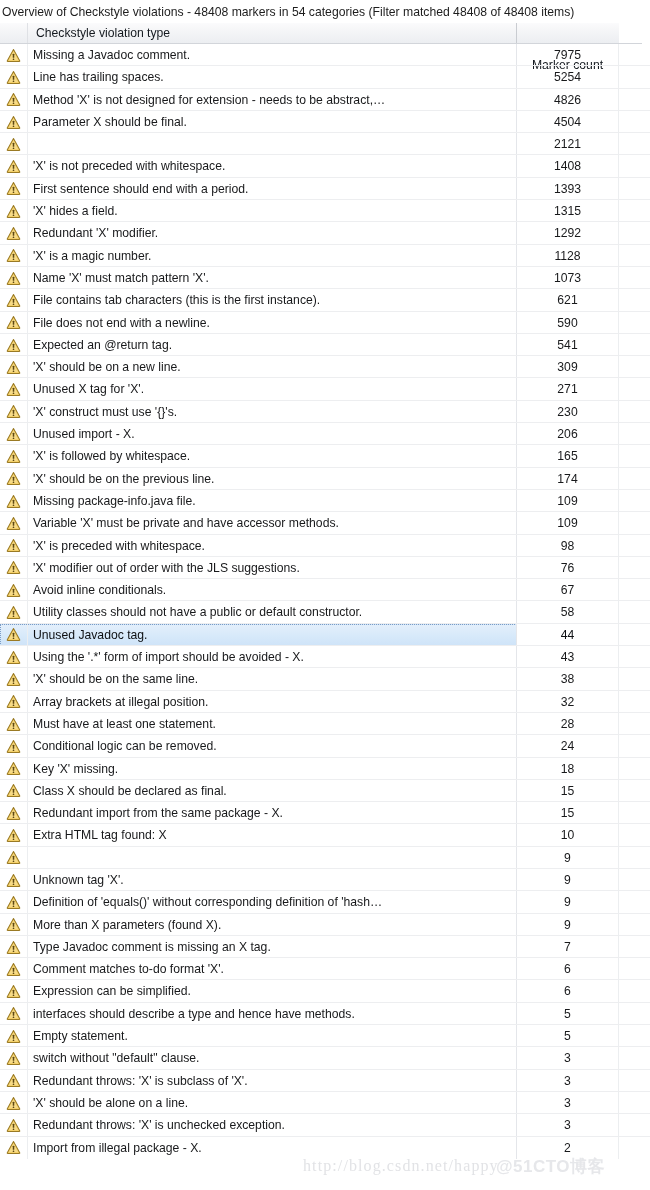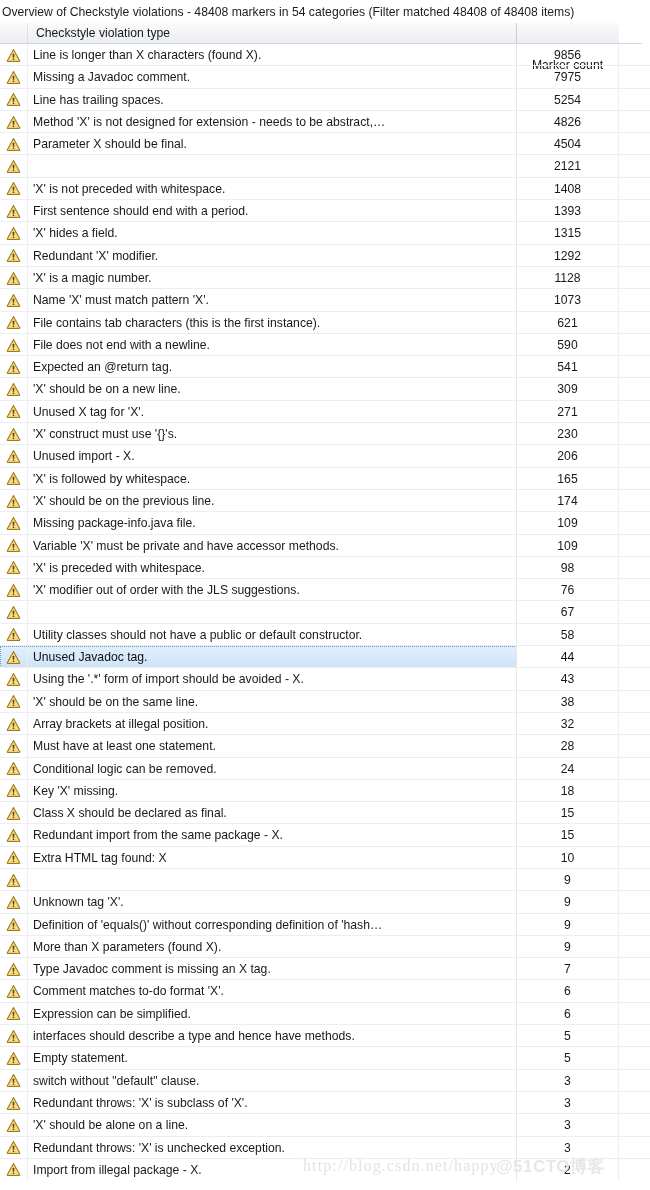--- a/index.html
+++ b/index.html
@@ -235,36 +235,20 @@
         <div class="vsep-count"></div>
         <div class="vsep-tail"></div>
         <div class="cell-icon">
           <svg class="warn-icon" viewBox="0 0 16 16">
             <path d="M8 1.6 L14.6 13.6 Q15 14.4 14.1 14.4 L1.9 14.4 Q1 14.4 1.4 13.6 Z" fill="#f5cf62" stroke="#9a7a24" stroke-width="1.1" stroke-linejoin="round"></path>
             <path d="M8 3.6 L13 13 L3 13 Z" fill="#f7dd8e" opacity="0.85"></path>
             <rect x="7.2" y="6.2" width="1.6" height="4.3" rx="0.5" fill="#5c4712"></rect>
             <rect x="7.2" y="11.3" width="1.6" height="1.6" rx="0.5" fill="#5c4712"></rect>
           </svg>
         </div>
-        <div class="cell-label">Line is longer than X characters (found X).</div>
-        <div class="cell-count">9856</div>
-        <div class="rule"></div>
-      </div>
-      <div class="row">
-        <div class="vsep-icon"></div>
-        <div class="vsep-count"></div>
-        <div class="vsep-tail"></div>
-        <div class="cell-icon">
-          <svg class="warn-icon" viewBox="0 0 16 16">
-            <path d="M8 1.6 L14.6 13.6 Q15 14.4 14.1 14.4 L1.9 14.4 Q1 14.4 1.4 13.6 Z" fill="#f5cf62" stroke="#9a7a24" stroke-width="1.1" stroke-linejoin="round"></path>
-            <path d="M8 3.6 L13 13 L3 13 Z" fill="#f7dd8e" opacity="0.85"></path>
-            <rect x="7.2" y="6.2" width="1.6" height="4.3" rx="0.5" fill="#5c4712"></rect>
-            <rect x="7.2" y="11.3" width="1.6" height="1.6" rx="0.5" fill="#5c4712"></rect>
-          </svg>
-        </div>
         <div class="cell-label">Missing a Javadoc comment.</div>
         <div class="cell-count">7975</div>
         <div class="rule"></div>
       </div>
       <div class="row">
         <div class="vsep-icon"></div>
         <div class="vsep-count"></div>
         <div class="vsep-tail"></div>
         <div class="cell-icon">
           <svg class="warn-icon" viewBox="0 0 16 16">
@@ -634,20 +618,21 @@
         <div class="vsep-count"></div>
         <div class="vsep-tail"></div>
         <div class="cell-icon">
           <svg class="warn-icon" viewBox="0 0 16 16">
             <path d="M8 1.6 L14.6 13.6 Q15 14.4 14.1 14.4 L1.9 14.4 Q1 14.4 1.4 13.6 Z" fill="#f5cf62" stroke="#9a7a24" stroke-width="1.1" stroke-linejoin="round"></path>
             <path d="M8 3.6 L13 13 L3 13 Z" fill="#f7dd8e" opacity="0.85"></path>
             <rect x="7.2" y="6.2" width="1.6" height="4.3" rx="0.5" fill="#5c4712"></rect>
             <rect x="7.2" y="11.3" width="1.6" height="1.6" rx="0.5" fill="#5c4712"></rect>
           </svg>
         </div>
+        <div class="cell-label">Avoid inline conditionals.</div>
         <div class="cell-count">67</div>
         <div class="rule"></div>
       </div>
       <div class="row">
         <div class="vsep-icon"></div>
         <div class="vsep-count"></div>
         <div class="vsep-tail"></div>
         <div class="cell-icon">
           <svg class="warn-icon" viewBox="0 0 16 16">
             <path d="M8 1.6 L14.6 13.6 Q15 14.4 14.1 14.4 L1.9 14.4 Q1 14.4 1.4 13.6 Z" fill="#f5cf62" stroke="#9a7a24" stroke-width="1.1" stroke-linejoin="round"></path>

